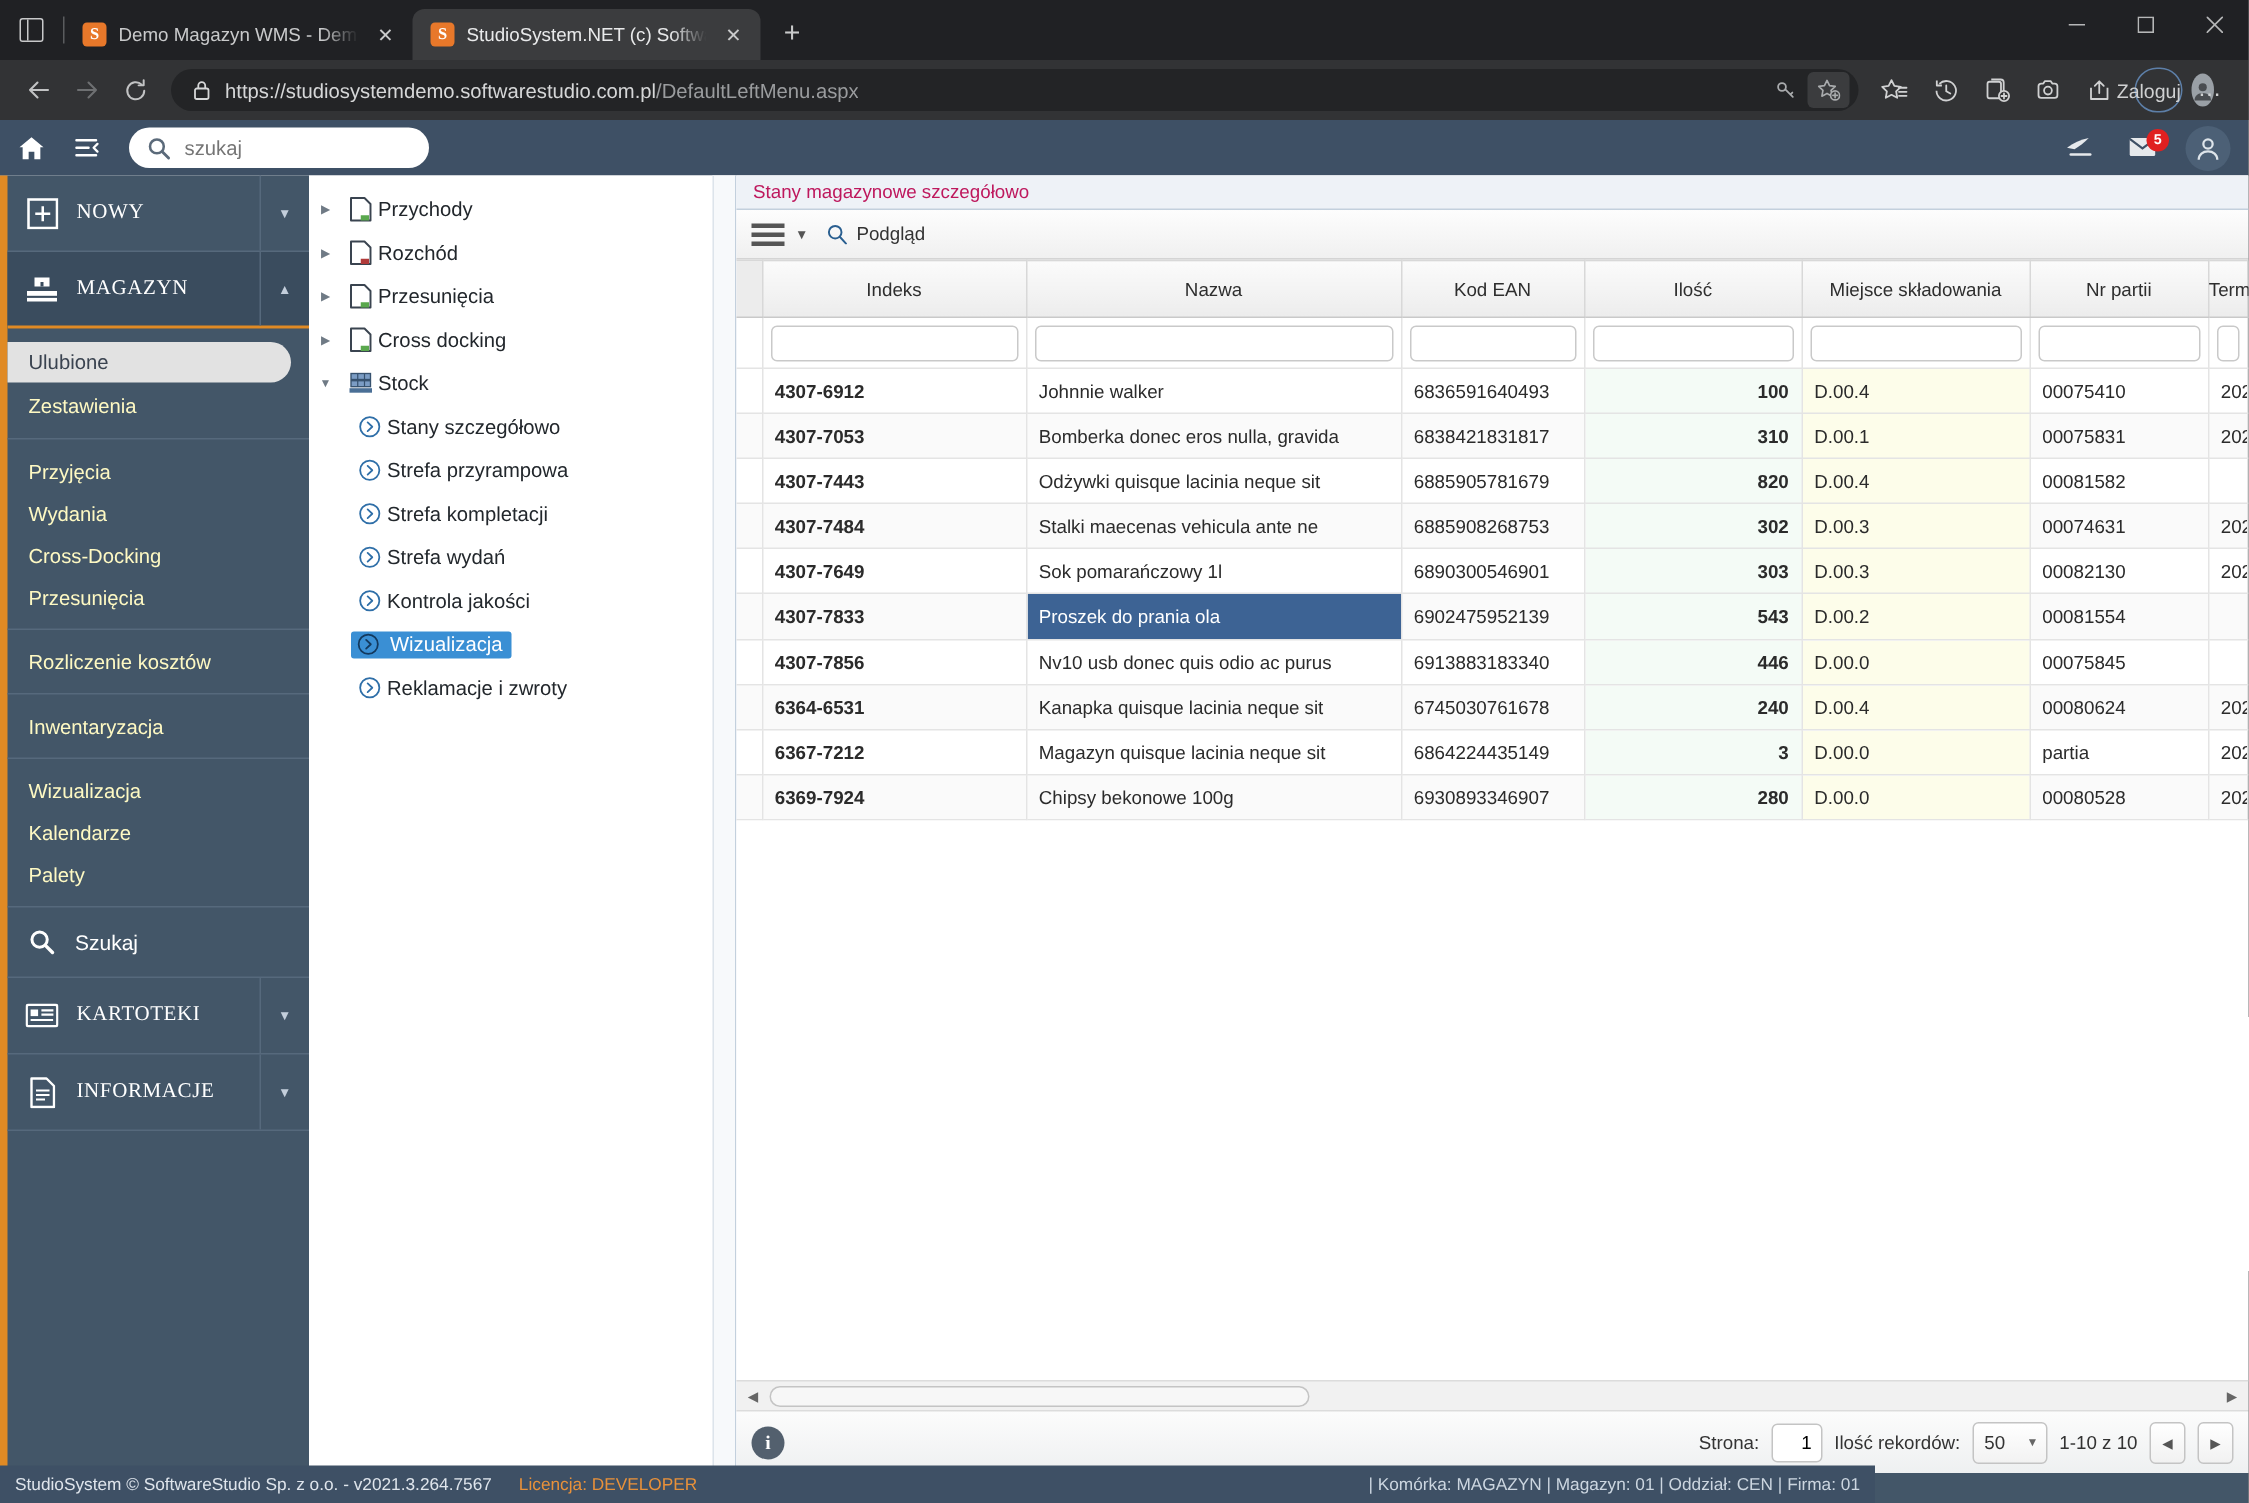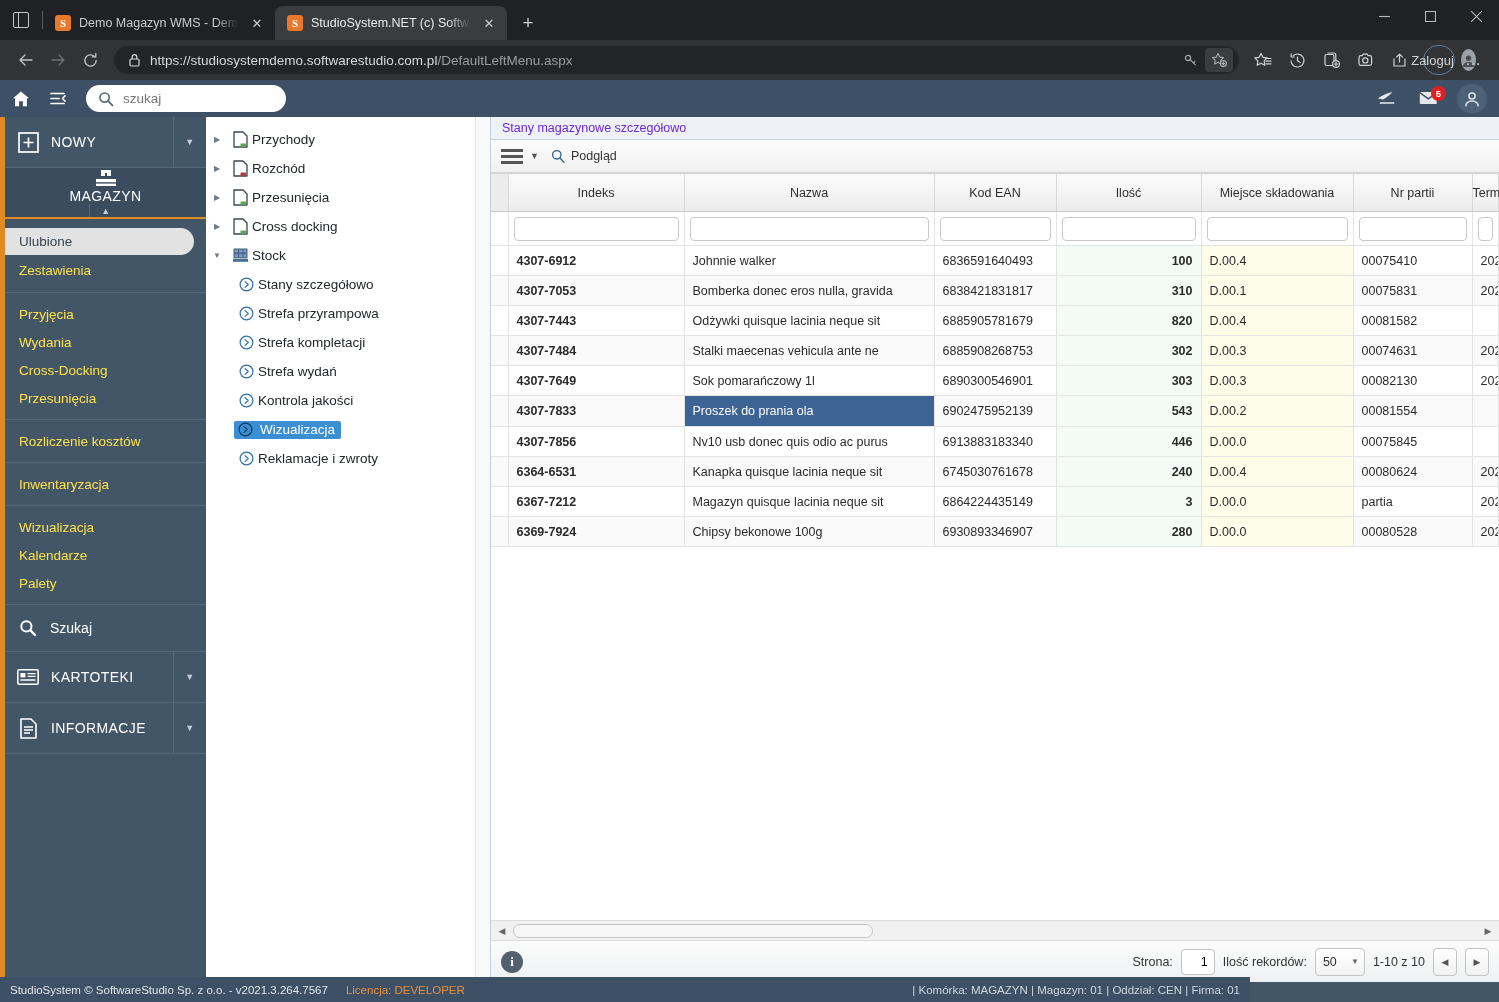--- a/index.html
+++ b/index.html
@@ -133,31 +133,31 @@
   
   .sidebar {
     position: absolute; left: 0; top: 37px; width: 206px; height: 865px;
     background: #435668; border-left: 5px solid #e08a24;
   }
   .sb-group {
     height: 51px; display: flex; align-items: center;
     border-bottom: 1px solid #56697c; color: #fff;
     font-size: 14px; letter-spacing: .4px;
   }
-  .sb-group.dark { background: #3a4c5e; flex-direction: column; }
+  .sb-group.dark { background: #3a4c5e; }
   .sb-group .gi { width: 46px; display: flex; justify-content: center; align-items: center; }
-  .sb-group .gl { flex: 1 1 auto; font-weight: 500; }
+  .sb-group .gl { flex: 1 1 auto; font-weight: 500; font-family: Liberation Serif, serif; }
   .sb-group .gcar {
     width: 33px; height: 100%; border-left: 1px solid #56697c;
     display: flex; align-items: center; justify-content: center; color: #c3cedb; font-size: 9px;
   }
   .sb-group.accent { border-bottom: 2px solid #e08a24; }
   .sb-item {
     height: 28px; display: flex; align-items: center; padding-left: 14px;
-    color: #fde047; font-size: 13.5px;
+    color: #fef9c3; font-size: 13.5px;
   }
   .sb-item.fav {
     background: #e2e2e2; color: #3a4350; border-radius: 0 16px 16px 0;
     margin-right: 12px; height: 27px; font-size: 13.5px;
   }
   .sb-sep { height: 1px; background: #56697c; margin: 7px 0; }
   .sb-search {
     height: 48px; display: flex; align-items: center; gap: 13px;
     padding-left: 14px; color: #fff; font-size: 14px;
     border-top: 1px solid #56697c; border-bottom: 1px solid #56697c;
@@ -188,21 +188,21 @@
   }
 
   
   .content {
     position: absolute; left: 491px; top: 37px; width: 1008px; height: 865px;
     background: #fff; display: flex; flex-direction: column;
   }
   .ct-title {
     height: 23px; background: #eef2f7; border-bottom: 1px solid #c3d0dd;
     display: flex; align-items: center; padding-left: 11px;
-    font-size: 12.5px; color: #6d28d9;
+    font-size: 12.5px; color: #be185d;
   }
   .ct-toolbar {
     height: 33px; background: linear-gradient(#fdfdfd, #f0f0f0);
     border-bottom: 1px solid #d4d4d4; display: flex; align-items: center;
     padding-left: 10px; gap: 7px; font-size: 12.5px; color: #333;
   }
   .burger { display: flex; flex-direction: column; gap: 3px; }
   .burger i { display: block; width: 22px; height: 3px; background: #555; }
   .caret-sm { color: #555; font-size: 9px; }
   .tb-btn { display: flex; align-items: flex-end; gap: 6px; padding: 0 5px; }

